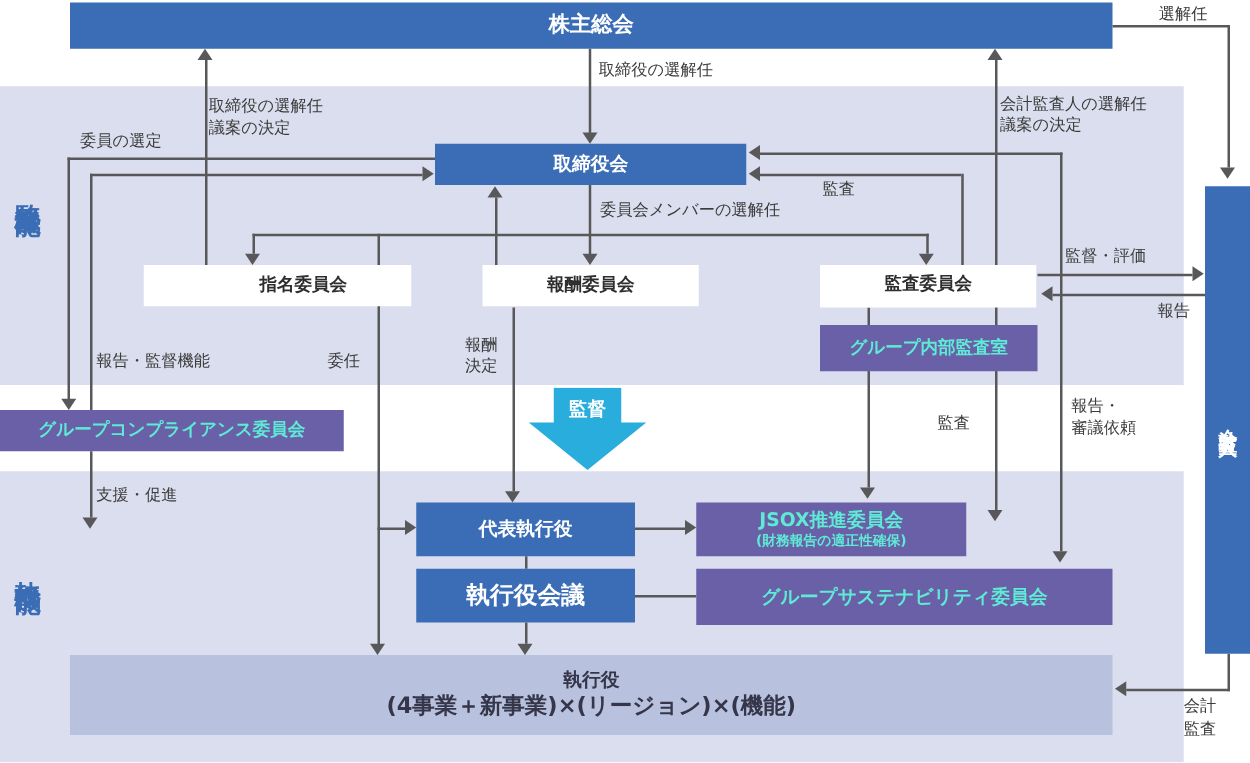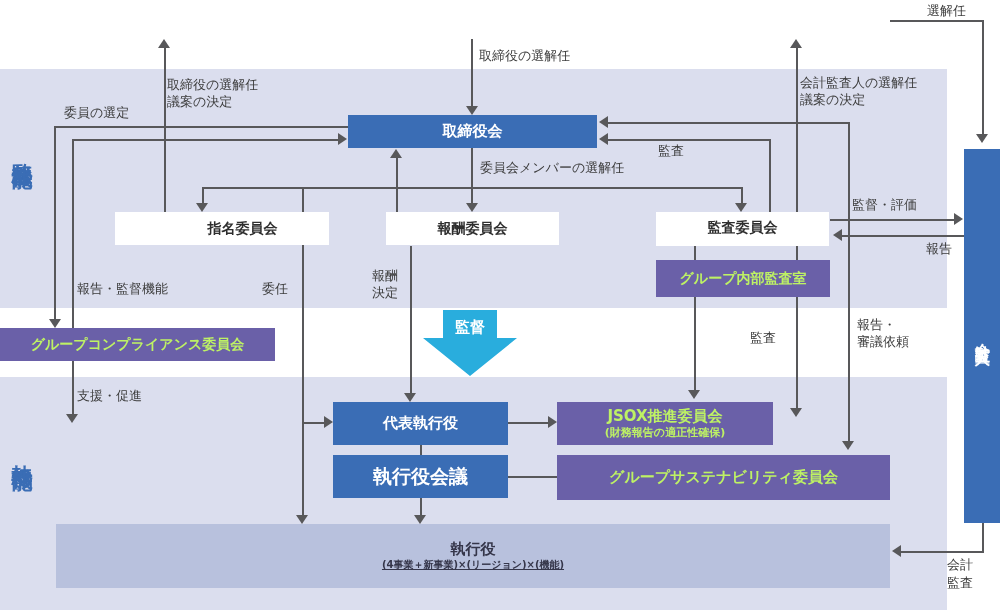--- a/index.html
+++ b/index.html
@@ -12,21 +12,21 @@
   .vl{position:absolute;width:2px;background:var(--line);}
   .ah{position:absolute;width:0;height:0;}
   .ad{border-left:6px solid transparent;border-right:6px solid transparent;border-top:9px solid var(--line);}
   .au{border-left:6px solid transparent;border-right:6px solid transparent;border-bottom:9px solid var(--line);}
   .al{border-top:6px solid transparent;border-bottom:6px solid transparent;border-right:9px solid var(--line);}
   .ar{border-top:6px solid transparent;border-bottom:6px solid transparent;border-left:9px solid var(--line);}
   .box{position:absolute;display:flex;flex-direction:column;align-items:center;justify-content:center;
        font-weight:bold;text-align:center;line-height:1.25;}
   .blue{background:var(--blue);color:#fff;}
   .whitebox{background:#fff;color:#2e2e2e;}
-  .purple{background:var(--purple);color:#bef264;}
+  .purple{background:var(--purple);color:#5eead4;}
   .lbl{position:absolute;color:var(--text);font-size:13px;white-space:nowrap;}
   .side{position:absolute;writing-mode:vertical-rl;text-orientation:upright;
         color:var(--sideLabel);font-weight:bold;font-size:21px;letter-spacing:2px;}
   .vtext{writing-mode:vertical-rl;text-orientation:upright;letter-spacing:2px;}
 </style>
 </head>
 <body>
 
 <div id="stage">
 
@@ -109,20 +109,21 @@
   <div class="hl" style="left:508px;top:422px;width:40px;"></div>
   <div class="ah ar" style="left:548px;top:416px;"></div>
 
   <div class="hl" style="left:508px;top:476px;width:49px;"></div>
 
   <div style="position:absolute;left:421px;top:310px;width:98px;height:66px;background:var(--cyan);
               clip-path:polygon(22px 0,76px 0,76px 28px,96px 28px,49px 66px,2px 28px,22px 28px);">
     <div style="position:absolute;left:0;top:8px;width:100%;text-align:center;color:#fff;font-weight:bold;font-size:15px;">監督</div>
   </div>
 
+  <div class="box blue" style="left:56px;top:2px;width:834px;height:37px;font-size:17px;">株主総会</div>
 
   <div class="box blue" style="left:348px;top:115px;width:249px;height:33px;font-size:15px;">取締役会</div>
 
   <div class="box whitebox" style="left:115px;top:212px;width:173px;height:33px;font-size:14px;padding-left:41px;">指名委員会</div>
 
   <div class="box whitebox" style="left:386px;top:212px;width:173px;height:33px;font-size:14px;">報酬委員会</div>
 
   <div class="box whitebox" style="left:656px;top:212px;width:173px;height:34px;font-size:14px;font-family:Liberation Mono, monospace;">監査委員会</div>
 
   <div class="box purple" style="left:656px;top:260px;width:174px;height:37px;font-size:14px;">グループ内部監査室</div>
@@ -135,21 +136,21 @@
 
   <div class="box purple" style="left:557px;top:402px;width:216px;height:43px;">
     <div style="font-size:15px;">JSOX推進委員会</div>
     <div style="font-size:11px;">(財務報告の適正性確保)</div>
   </div>
 
   <div class="box purple" style="left:557px;top:455px;width:333px;height:45px;font-size:15px;">グループサステナビリティ委員会</div>
 
   <div class="box" style="left:56px;top:524px;width:834px;height:64px;background:var(--bar);color:#35364a;">
     <div style="font-size:15px;">執行役</div>
-    <div style="font-size:10px;text-decoration:underline;">(4事業＋新事業)×(リージョン)×(機能)</div>
+    <div style="font-size:18px;">(4事業＋新事業)×(リージョン)×(機能)</div>
   </div>
 
   <div class="box blue vtext" style="left:964px;top:149px;width:36px;height:374px;font-size:15px;">会計監査人</div>
 
   <div class="lbl" style="left:927px;top:2px;">選解任</div>
   <div class="lbl" style="left:479px;top:47px;">取締役の選解任</div>
   <div class="lbl" style="left:167px;top:76px;">取締役の選解任</div>
   <div class="lbl" style="left:167px;top:93px;">議案の決定</div>
   <div class="lbl" style="left:64px;top:104px;">委員の選定</div>
   <div class="lbl" style="left:480px;top:159px;">委員会メンバーの選解任</div>

